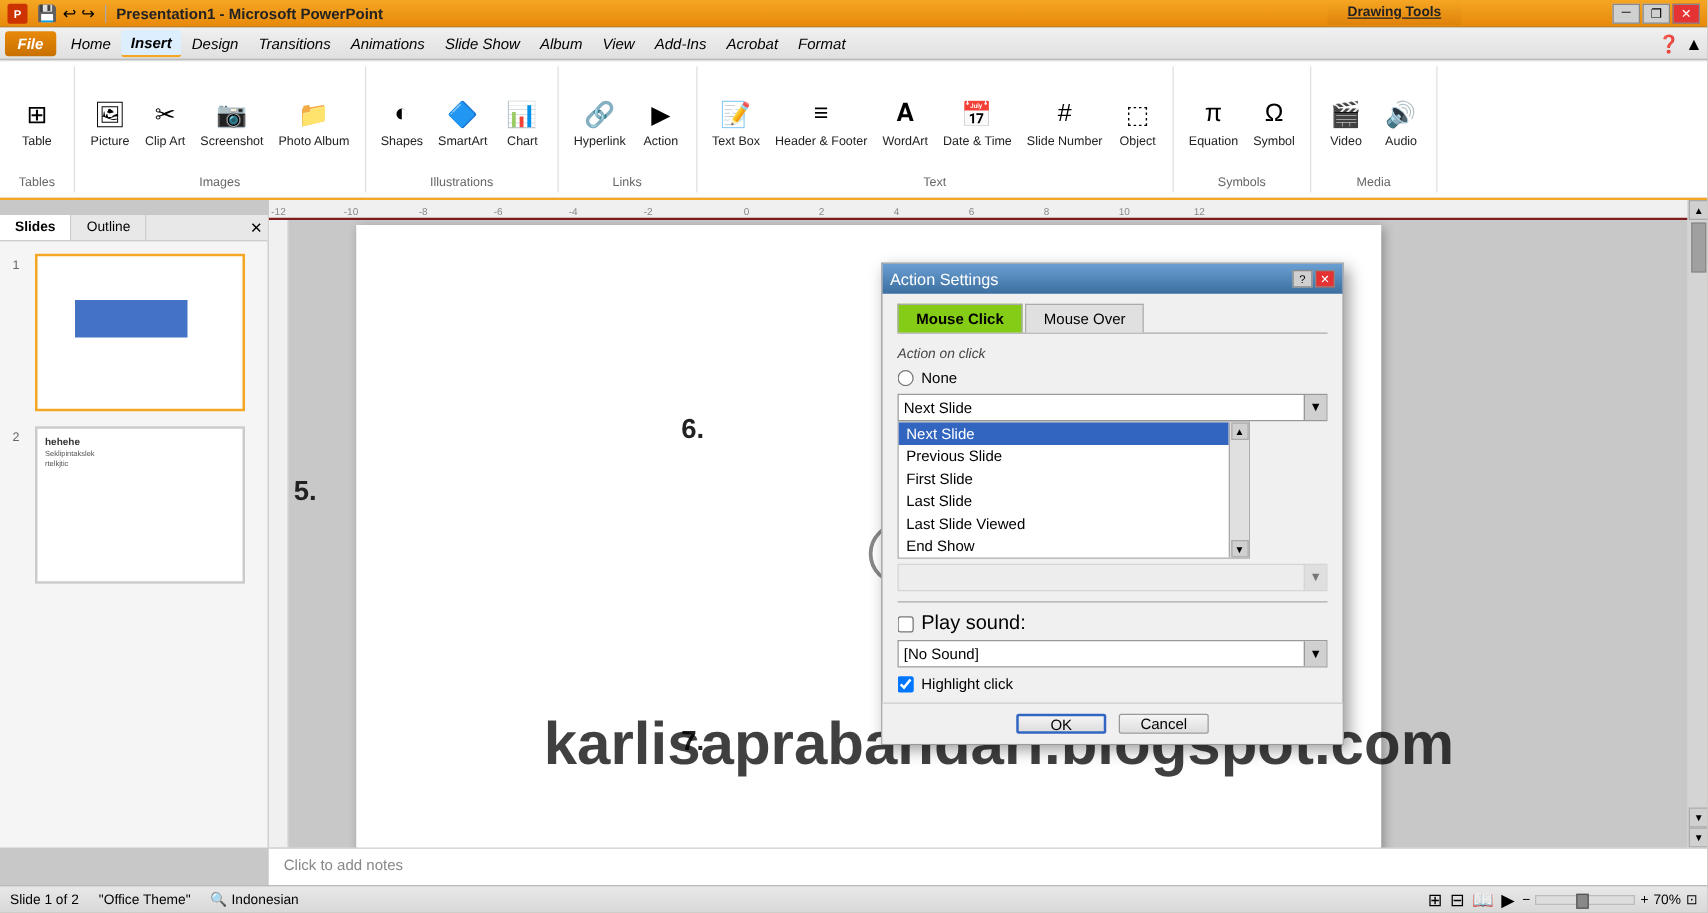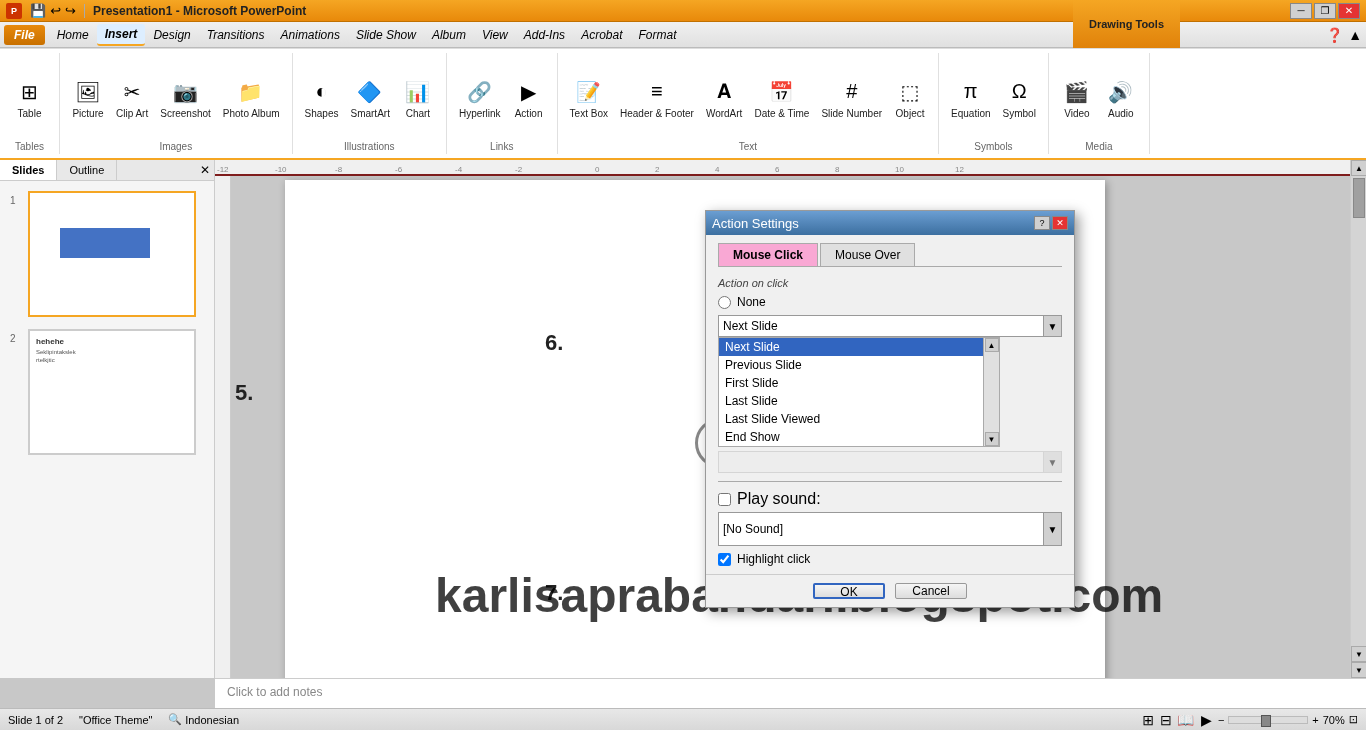--- a/index.html
+++ b/index.html
@@ -96,20 +96,21 @@
     }
     .ribbon-btn-label { font-size: 10px; text-align: center; color: #222; }
 
     
     .slides-panel {
       width: 215px;
       background: #f5f5f5;
       border-right: 1px solid #ccc;
       display: flex;
       flex-direction: column;
+      margin-top: 12px;
     }
     .slides-tabs {
       display: flex;
       border-bottom: 1px solid #ccc;
       background: #e8e8e8;
       position: relative;
     }
     .slides-tab {
       padding: 4px 12px;
       font-size: 11px;
@@ -203,21 +204,21 @@
     .dialog-tabs { display: flex; border-bottom: 1px solid #aaa; margin-bottom: 10px; }
     .dialog-tab {
       padding: 4px 14px;
       font-size: 12px;
       cursor: pointer;
       background: #e0e0e0;
       border: 1px solid #aaa;
       border-bottom: none;
       margin-right: 2px;
     }
-    .dialog-tab.active { background: #f9a8d4; font-weight: bold; }
+    .dialog-tab.active { background: #84cc16; font-weight: bold; }
     .section-label { font-size: 11px; color: #444; margin-bottom: 6px; font-style: italic; }
     .radio-row { display: flex; align-items: center; gap: 6px; margin-bottom: 6px; font-size: 12px; }
     .radio-row input[type=radio] { margin: 0; }
     .hyperlink-row { display: flex; align-items: center; gap: 6px; margin-bottom: 4px; }
     .hyperlink-dropdown {
       flex: 1;
       display: flex; align-items: center;
       border: 1px solid #999; background: white;
       height: 22px; font-size: 12px; position: relative;
     }
@@ -237,21 +238,21 @@
       height: 22px; font-size: 12px; opacity: 0.6;
     }
     .object-action-dropdown-text { flex: 1; padding: 0 4px; }
     .object-action-dropdown-btn { width: 18px; height: 100%; background: #d0d0d0; border-left: 1px solid #bbb; display: flex; align-items: center; justify-content: center; font-size: 10px; }
 
     .play-sound-row { display: flex; align-items: center; gap: 6px; margin-bottom: 4px; }
     .checkbox-row { display: flex; align-items: center; gap: 6px; font-size: 12px; }
     .sound-dropdown {
       flex: 1; display: flex; align-items: center;
       border: 1px solid #999; background: white;
-      height: 34px; font-size: 12px;
+      height: 22px; font-size: 12px;
     }
     .sound-dropdown-text { flex: 1; padding: 0 4px; }
     .sound-dropdown-btn { width: 18px; height: 100%; background: #d0d0d0; border-left: 1px solid #999; display: flex; align-items: center; justify-content: center; font-size: 10px; cursor: pointer; }
 
     .dialog-footer {
       display: flex; justify-content: center;
       gap: 10px; padding: 8px 12px;
       border-top: 1px solid #ccc;
       background: #f0f0f0;
     }
@@ -312,21 +313,21 @@
       <div style="width:16px; height:16px; background:#cc3300; border-radius:2px; font-size:9px; display:flex; align-items:center; justify-content:center; color:white; font-weight:bold;">P</div>
 
       <div style="display:flex; gap:4px; align-items:center;">
         <span style="font-size:13px; cursor:pointer;">💾</span>
         <span style="font-size:13px; cursor:pointer;">↩</span>
         <span style="font-size:13px; cursor:pointer;">↪</span>
       </div>
       <div style="width:1px; height:14px; background:#aaa;"></div>
       <span style="font-size:12px; font-weight:bold; color:#222;">Presentation1 - Microsoft PowerPoint</span>
     </div>
-    <div style="position:absolute; right:186px; top:0; background:linear-gradient(to bottom, #f5a623, #e0820a); padding:18px 16px; font-size:11px; font-weight:bold; color:#222;">Drawing Tools</div>
+    <div style="position:absolute; right:197px; top:0; background:linear-gradient(to bottom, #f5a623, #e0820a); padding:4px 16px; font-size:11px; font-weight:bold; color:#222;text-decoration:underline;">Drawing Tools</div>
     <div class="title-bar-controls">
       <button class="title-bar-btn">─</button>
       <button class="title-bar-btn">❐</button>
       <button class="title-bar-btn close">✕</button>
     </div>
   </div>
 
   <div class="menu-bar">
     <div class="menu-item file-btn">File</div>
     <div class="menu-item">Home</div>

